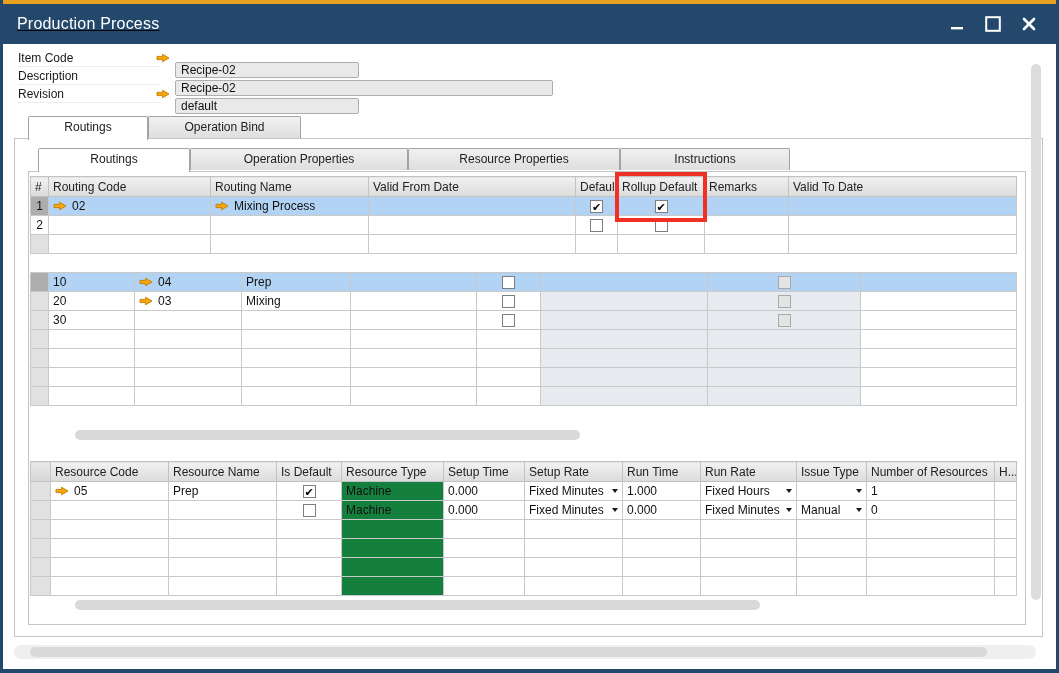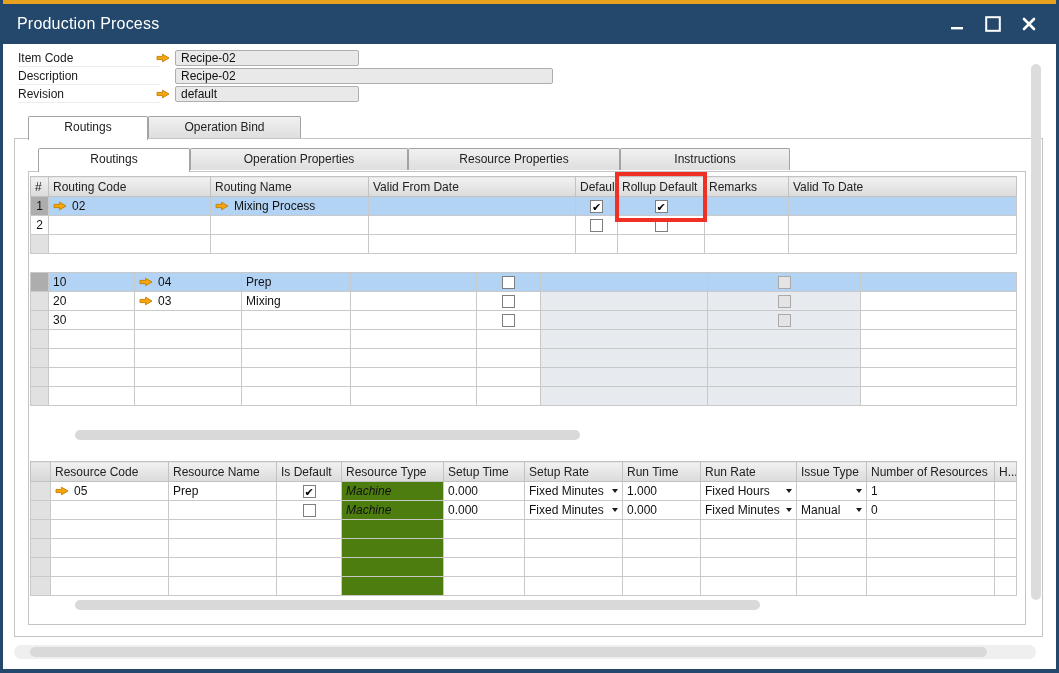--- a/index.html
+++ b/index.html
@@ -1,49 +1,49 @@
 <!DOCTYPE html>
 <html><head>
 <meta charset="utf-8">
 <style>
   * { box-sizing: border-box; margin: 0; padding: 0; }
   html,body { background:#fff; }
   body { font-family:"Liberation Sans","DejaVu Sans",sans-serif; }
   .window { position:relative; width:1059px; height:673px; background:#fff;
             border-left:3px solid #24486B; border-right:3px solid #24486B; border-bottom:4px solid #24486B; overflow:hidden; }
   .top-accent { height:4px; background:#E8A01F; }
-  .titlebar { height:40px; background:#24486B; display:flex; align-items:center; justify-content:space-between; }
+  .titlebar { height:40px; background:#24486B; display:flex; align-items:center; justify-content:space-between;text-decoration:underline; }
   .title { color:#fff; font-size:16px; margin-left:14px; letter-spacing:.2px; }
   .winctl { display:flex; align-items:center; gap:14px; margin-right:16px; }
   .ctl { width:22px; height:22px; display:flex; align-items:center; justify-content:center; cursor:default; }
   .content { position:relative; width:893px; height:625px; background:#fff; font-size:12px; color:#111; }
 
   
   .flabel { position:absolute; left:15px; width:142px; height:17px; line-height:17px; border-bottom:1px solid #EDEDED; color:#1a1a1a; }
-  .ffield { position:absolute; height:16px; line-height:15px; background:#E9E9E9; border:1px solid #AEAEAE; border-radius:2px; padding:0 5px; overflow:hidden; white-space:nowrap; }
+  .ffield { position:absolute; height:16px; line-height:15px; background:#E9E9E9; border:1px solid #AEAEAE; border-radius:2px; padding:0 5px; overflow:hidden; white-space:nowrap;margin-top:12px; }
   .la { display:inline-block; width:14px; height:10px; line-height:0; }
   .la-abs { position:absolute; }
 
   
   .tab { position:absolute; height:22px; line-height:21px; text-align:center; border:1px solid #A3A3A3; border-bottom:none;
          background:linear-gradient(#F1F1F1,#DEDEDE); color:#222; border-radius:2px 2px 0 0; z-index:2; overflow:hidden; white-space:nowrap; }
   .tab.active { background:#fff; height:24px; z-index:4; }
   .group { position:absolute; border:1px solid #C4C4C4; background:#fff; z-index:1; }
 
   
   table.grid { position:absolute; border-collapse:collapse; table-layout:fixed; background:#fff; font-size:12px; z-index:2; }
   .grid td, .grid th { border:1px solid #C9C9C9; height:19px; padding:0 4px; overflow:hidden; white-space:nowrap; font-weight:normal; }
   .grid th { background:linear-gradient(#F1F1F1,#DBDBDB); text-align:left; color:#222; height:20px; border-color:#C2C2C2; }
   .grid th.rhh { background:linear-gradient(#E9E9E9,#D6D6D6); }
   td.rh { background:#E1E1E1; padding:0; text-align:center; }
   tr.sel td { background:#B3D3F5; }
   tr.sel td.rh { background:#ADADAD; }
   td.dis { background:#E7EBEF; }
   tr.sel td.dis { background:#B3D3F5; }
-  td.rt { background:#4d7c0f;font-style:italic; }
+  td.rt { background:#15803d; }
   td.center { text-align:center; }
   td.num { }
   .cellflex { display:flex; align-items:center; gap:5px; }
   .ddcell { display:flex; align-items:center; justify-content:space-between; }
 
   .cb { display:inline-block; width:13px; height:13px; background:#fff; border:1px solid #7E7E7E; line-height:12px; text-align:center;
         font-size:11px; vertical-align:middle; color:#000; }
   .cb.checked::after { content:"\2714"; }
   .cb.disabled { background:#E4E4E4; border-color:#A9A9A9; }
   .caret { width:0; height:0; border-left:3.5px solid transparent; border-right:3.5px solid transparent; border-top:4px solid #1a1a1a; display:inline-block; }

